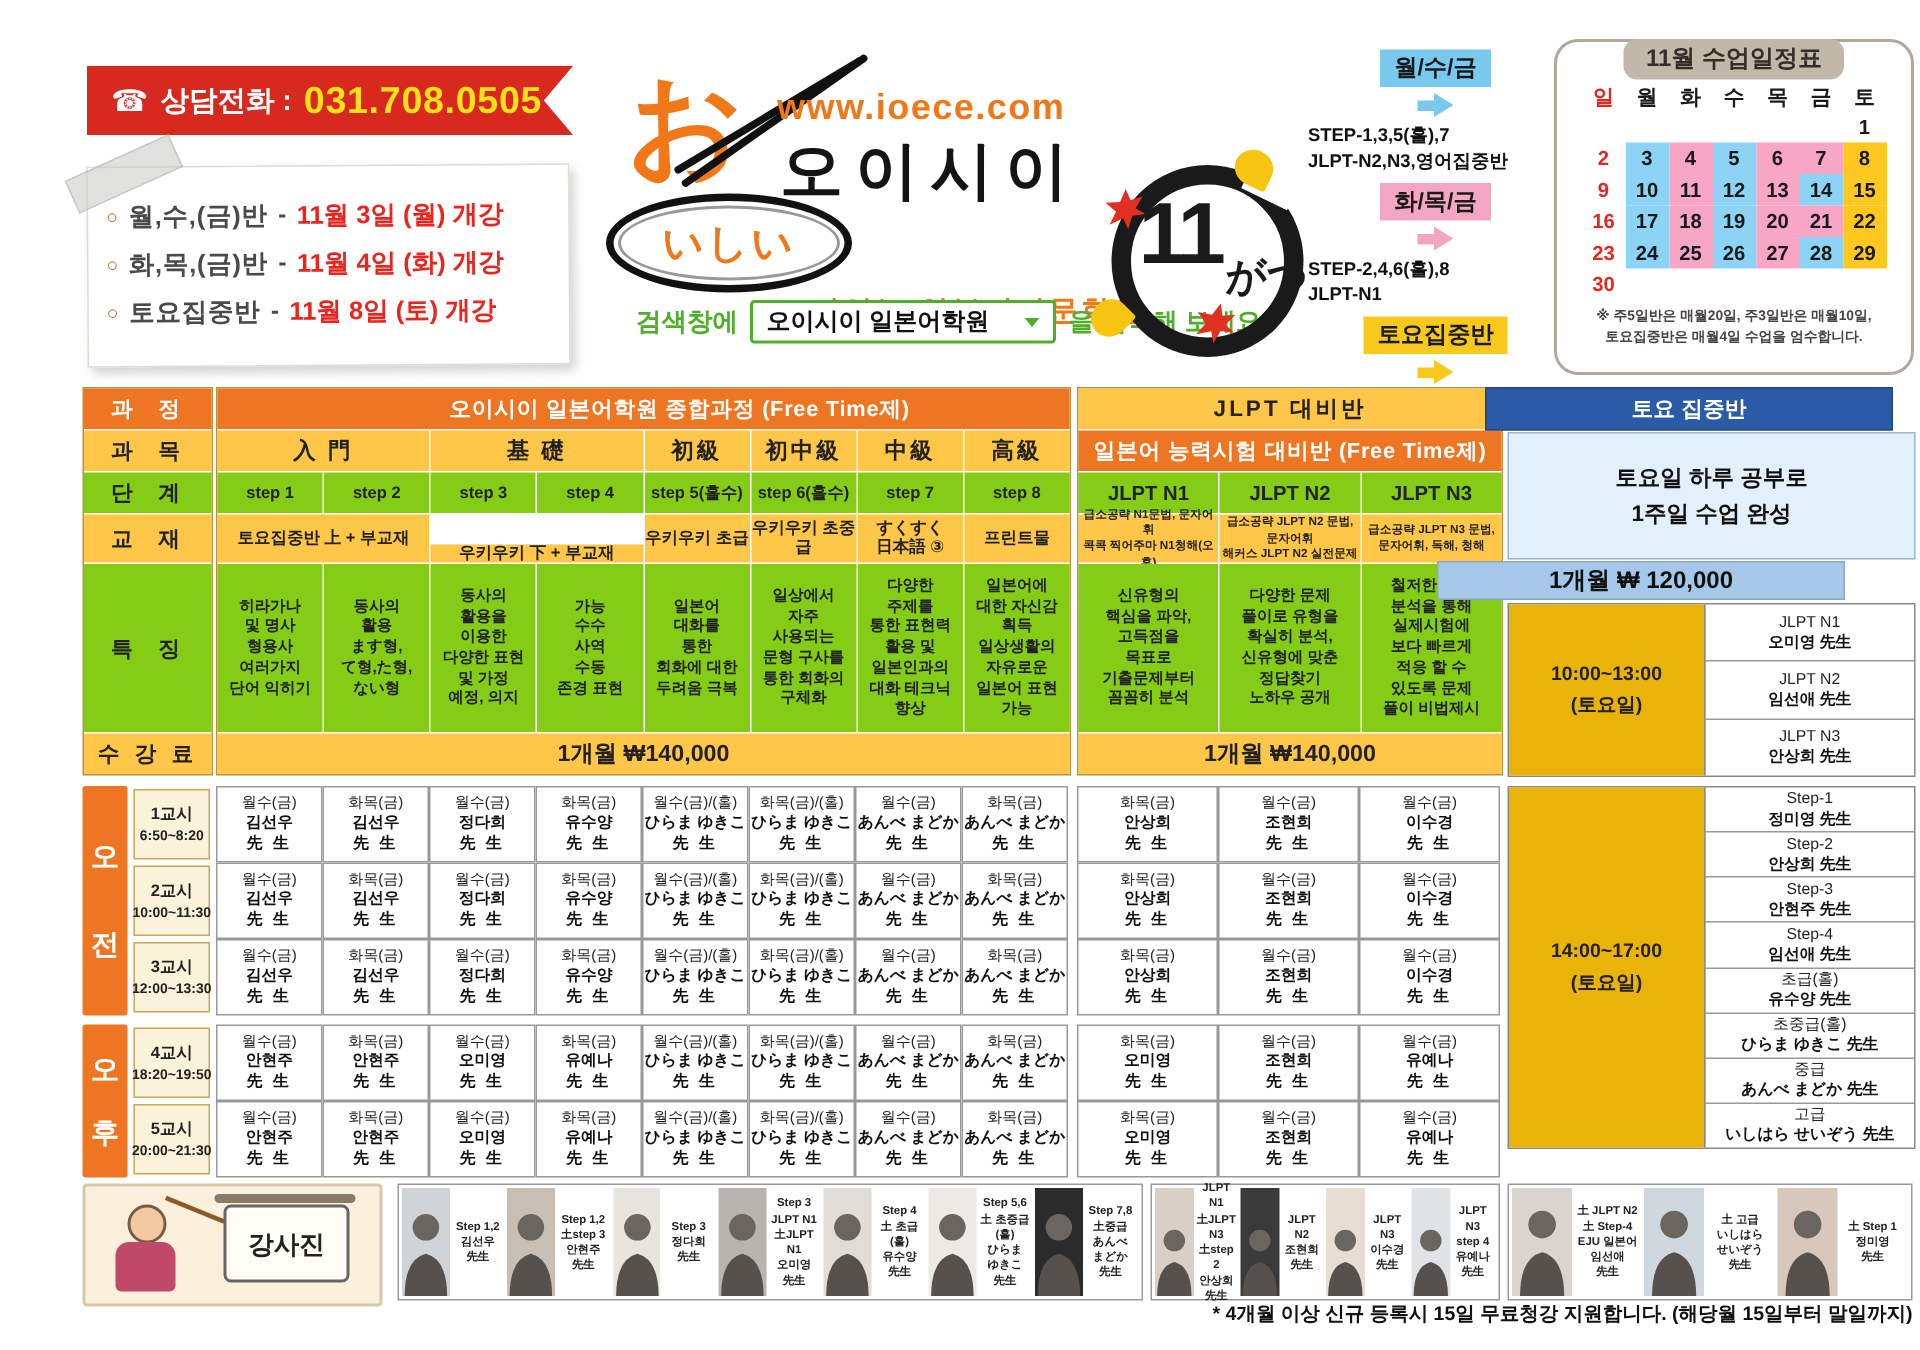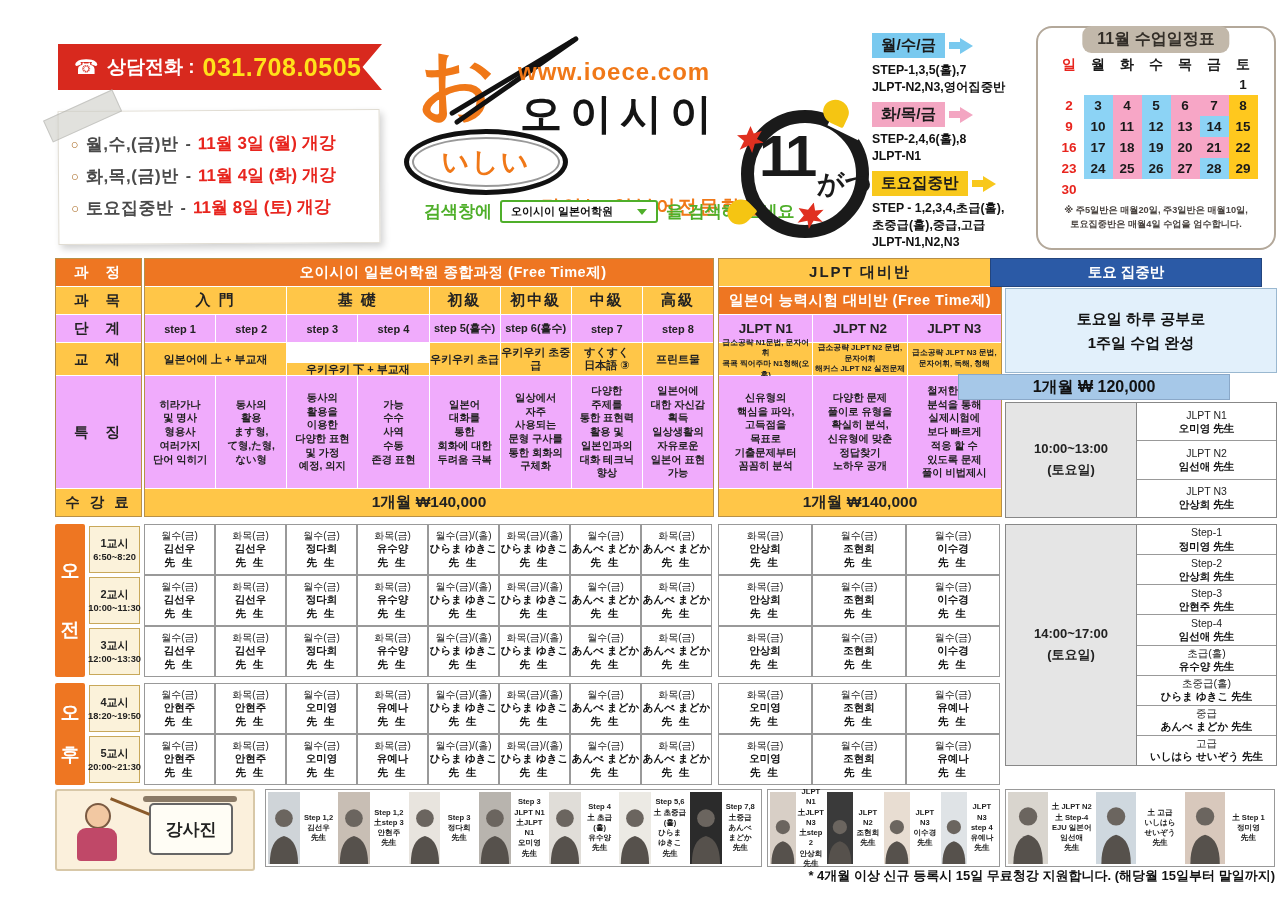--- a/index.html
+++ b/index.html
@@ -35,39 +35,39 @@
   #logo-oval{left:404px;top:129px;width:154px;height:56px;border:5px solid #111;border-radius:50%;
     display:flex;align-items:center;justify-content:center;
     box-shadow:inset 0 0 0 3px #fff,inset 0 0 0 5px #999;}
   #logo-ishii{color:#F07818;font-weight:bold;font-size:27px;letter-spacing:2px;}
   #logo-url{left:518px;top:58px;font-size:24px;font-weight:bold;color:#F07818;letter-spacing:1px;}
   #logo-name{left:520px;top:86px;font-size:42px;font-weight:bold;color:#141414;letter-spacing:8px;}
   #logo-tag{left:541px;top:146px;font-size:19px;font-weight:bold;color:#F07818;letter-spacing:2.5px;margin-top:48px;}
   #search-row{left:424px;top:200px;display:flex;align-items:center;gap:8px;}
   .grn{color:#4FAF2A;font-weight:bold;font-size:17px;}
   #search-box{border:2.5px solid #4FAF2A;border-radius:3px;padding:2px 9px;background:#fff;
-    display:flex;align-items:center;gap:24px;font-weight:bold;font-size:11px;color:#111;}
+    display:flex;align-items:center;gap:24px;font-weight:bold;font-size:16px;color:#111;}
   .caret{width:0;height:0;border-left:5px solid transparent;border-right:5px solid transparent;
     border-top:6px solid #4FAF2A;}
 
   
   #month-logo{left:733px;top:104px;width:150px;height:135px;}
   .enso{position:absolute;left:8px;top:6px;width:102px;height:102px;border:13px solid #1a1a1a;border-radius:50%;}
   .enso-gap{position:absolute;left:98px;top:6px;width:34px;height:24px;background:#fff;transform:rotate(26deg);}
   #m-num{position:absolute;left:26px;top:18px;font-size:58px;font-weight:bold;color:#1a1a1a;letter-spacing:-3px;}
   #m-suffix{position:absolute;left:84px;top:62px;font-size:27px;font-weight:bold;color:#1a1a1a;}
   .maple{position:absolute;width:27px;height:27px;background:#E03020;
     clip-path:polygon(50% 0,62% 28%,92% 18%,74% 48%,100% 62%,66% 66%,56% 100%,44% 72%,10% 88%,26% 56%,0 34%,36% 32%);}
   .ginkgo{position:absolute;width:26px;height:24px;background:#F5C512;border-radius:60% 60% 10% 60%;}
   .lf1{left:4px;top:22px;} .lf2{left:90px;top:-4px;transform:rotate(25deg);}
   .lf3{left:-6px;top:96px;transform:rotate(-45deg);} .lf4{left:64px;top:98px;transform:rotate(14deg);}
 
   
   #badges{left:872px;top:32px;width:170px;}
-  .badge-row{display:flex;align-items:center;gap:4px;margin-top:1px;}
+  .badge-row{display:flex;align-items:center;gap:4px;margin-top:1px;flex-direction:column;}
   .badge-label{padding:2px 9px;font-weight:bold;font-size:15.5px;color:#1a1a1a;}
   .badge-arrow{display:flex;align-items:center;}
   .arrow-bar{width:11px;height:7px;}
   .arrow-tri{width:0;height:0;border-top:8px solid transparent;border-bottom:8px solid transparent;
     border-left:13px solid #000;}
   .badge-lines{font-size:12.3px;font-weight:bold;color:#111;line-height:1.35;white-space:pre-line;margin:4px 0 7px;}
 
   
   #calendar{left:1036px;top:26px;width:236px;height:220px;border:2.5px solid #B3A89A;border-radius:16px;background:#fff;}
   #cal-title{position:absolute;left:50%;top:-2px;transform:translateX(-50%);background:#C2B8AA;color:#332E28;
@@ -83,42 +83,42 @@
 
   
   :root{--rows:27px 27px 27px 32px 112px 27px;}
   .ctable{display:grid;gap:1px;border:1.5px solid #B89048;background:#fff;}
   #course-labels{left:55px;top:258px;width:85px;grid-template-rows:var(--rows);}
   #main-table{left:144px;top:258px;width:568px;grid-template-columns:repeat(8,1fr);grid-template-rows:var(--rows);}
   #jlpt-table{left:718px;top:258px;width:282px;grid-template-columns:repeat(3,1fr);grid-template-rows:var(--rows);}
   .cell{display:flex;flex-direction:column;align-items:center;justify-content:center;text-align:center;
     font-weight:bold;color:#222;}
   .hdr{background:#EE7622;color:#fff;font-size:14.5px;letter-spacing:.5px;}
-  .gold{background:#FFC648;} .cream{background:#f0abfc;}
+  .gold{background:#FFC648;} .cream{background:#84cc16;}
   .lab{font-size:14.5px;letter-spacing:3px;white-space:pre;}
   .lab.hdr{letter-spacing:3px;}
   .subj{font-size:15px;letter-spacing:2px;}
   .step{font-size:11px;}
   .mat{font-size:11px;white-space:pre-line;line-height:1.15;}
   .jmat{font-size:7.8px;white-space:pre-line;line-height:1.35;}
   .feat{font-size:10.3px;white-space:pre-line;line-height:1.33;}
   .fee{font-size:15.5px;}
 
   
   #sat-head{left:990px;top:258px;width:270px;height:27px;background:#2B5AA6;border:1px solid #23457E;
     color:#fff;font-weight:bold;font-size:14.5px;display:flex;align-items:center;justify-content:center;}
   #sat-desc{left:1005px;top:288px;width:270px;height:83px;background:#E2F0FB;border:1px solid #9AB8D0;
     display:flex;align-items:center;justify-content:center;font-weight:bold;font-size:15px;
     white-space:pre-line;text-align:center;line-height:1.55;color:#111;}
   #sat-fee{left:958px;top:374px;width:270px;height:24px;background:#A6C8E8;border:1px solid #8AA8C8;
     display:flex;align-items:center;justify-content:center;font-weight:bold;font-size:16px;color:#111;}
   .sat-box{border:1.5px solid #888;display:flex;background:#fff;}
   #sat-am{left:1005px;top:402px;width:270px;height:114px;}
   #sat-pm{left:1005px;top:524px;width:270px;height:240px;}
-  .sat-time{width:130px;background:#e5e5e5;border-right:1px solid #888;display:flex;align-items:center;
+  .sat-time{width:130px;background:#eab308;border-right:1px solid #888;display:flex;align-items:center;
     justify-content:center;font-weight:bold;font-size:13px;white-space:pre-line;text-align:center;line-height:1.6;}
   .sat-rows{flex:1;display:flex;flex-direction:column;}
   .sat-row{flex:1;border-bottom:1px solid #999;display:flex;flex-direction:column;align-items:center;
     justify-content:center;line-height:1.25;}
   .sat-row:last-child{border-bottom:none;}
   .sat-level{font-size:10.5px;color:#222;}
   .sat-teacher{font-size:10.5px;font-weight:bold;color:#111;}
 
   
   .sched{display:grid;grid-template-columns:30px 4px 51px 4px repeat(8,71px) 6px repeat(3,94px);}
@@ -326,21 +326,21 @@
     <div class="cell gold subj">中級</div>
     <div class="cell gold subj">高級</div>
     <div class="cell cream step">step 1</div>
     <div class="cell cream step">step 2</div>
     <div class="cell cream step">step 3</div>
     <div class="cell cream step">step 4</div>
     <div class="cell cream step">step 5(홀수)</div>
     <div class="cell cream step">step 6(홀수)</div>
     <div class="cell cream step">step 7</div>
     <div class="cell cream step">step 8</div>
-    <div class="cell gold mat" style="grid-column: span 2;">일본어에 上 + 부교재</div>
+    <div class="cell gold mat" style="grid-column: span 2;">토요집중반 上 + 부교재</div>
     <div class="cell gold mat" style="grid-column: span 2; margin-top: 20px;">우키우키 下 + 부교재</div>
     <div class="cell gold mat">우키우키 초급</div>
     <div class="cell gold mat">우키우키 초중급</div>
     <div class="cell gold mat">すくすく
 日本語 ③</div>
     <div class="cell gold mat">프린트물</div>
     <div class="cell cream feat">히라가나
 및 명사
 형용사
 여러가지

